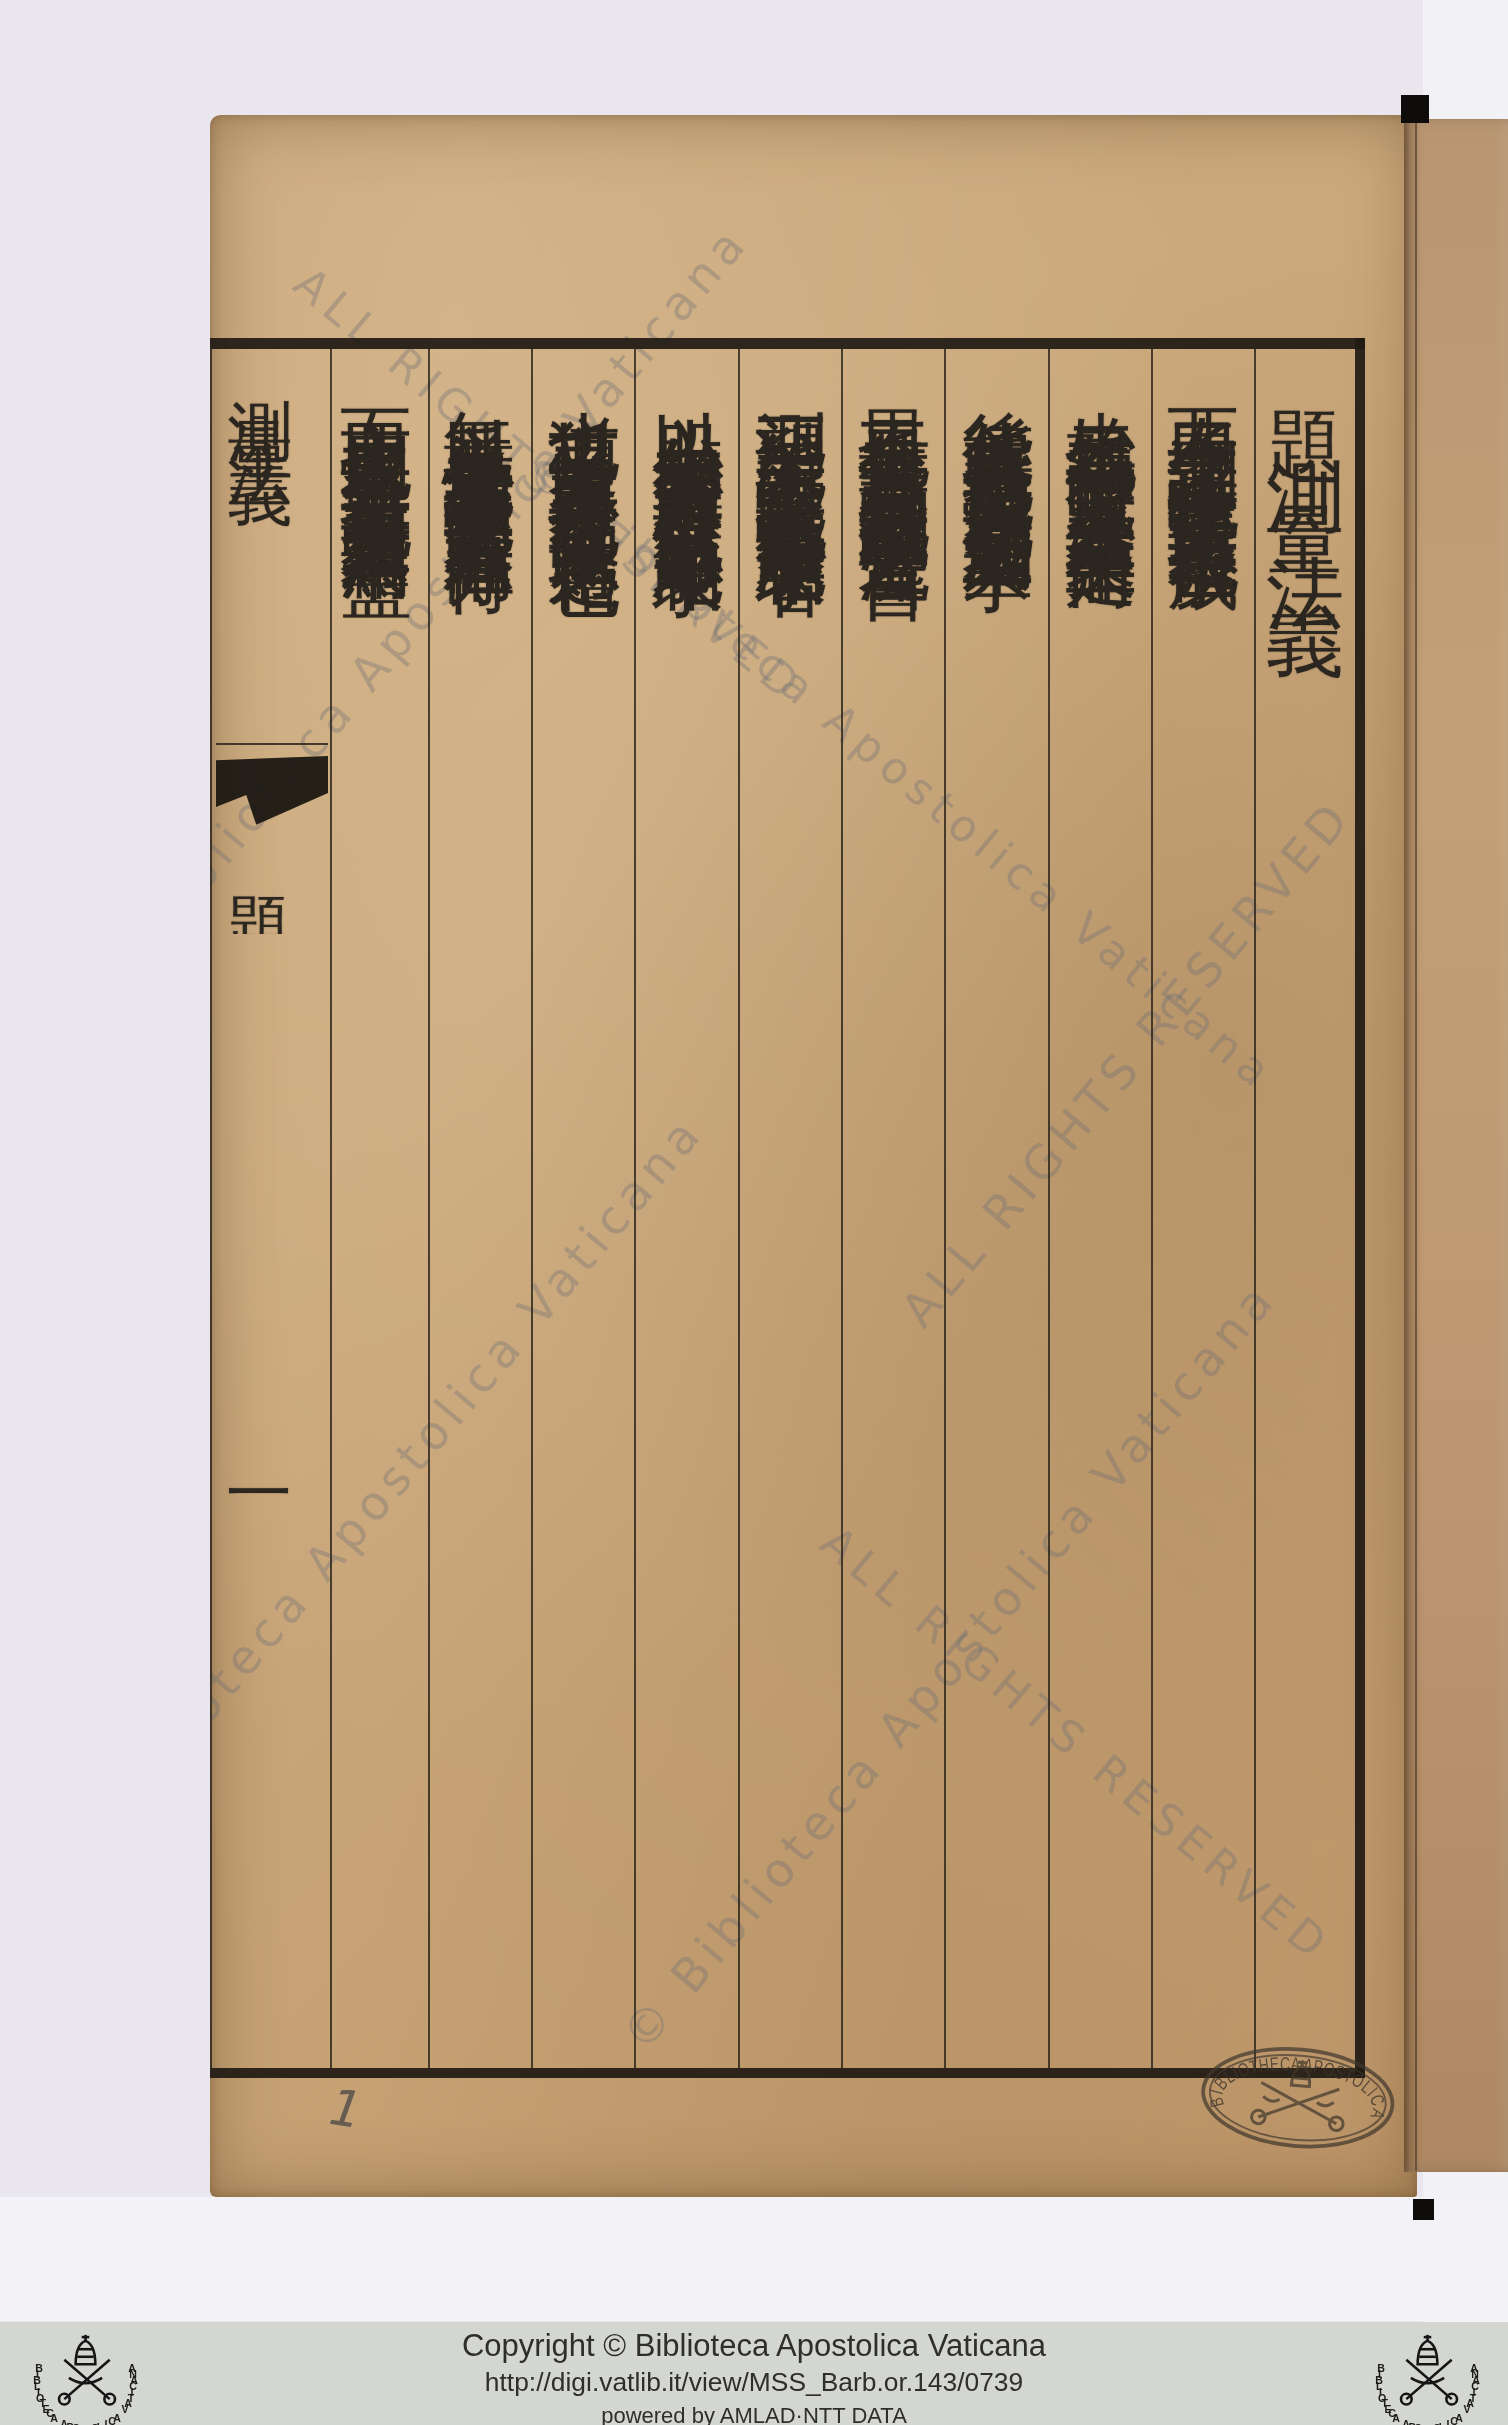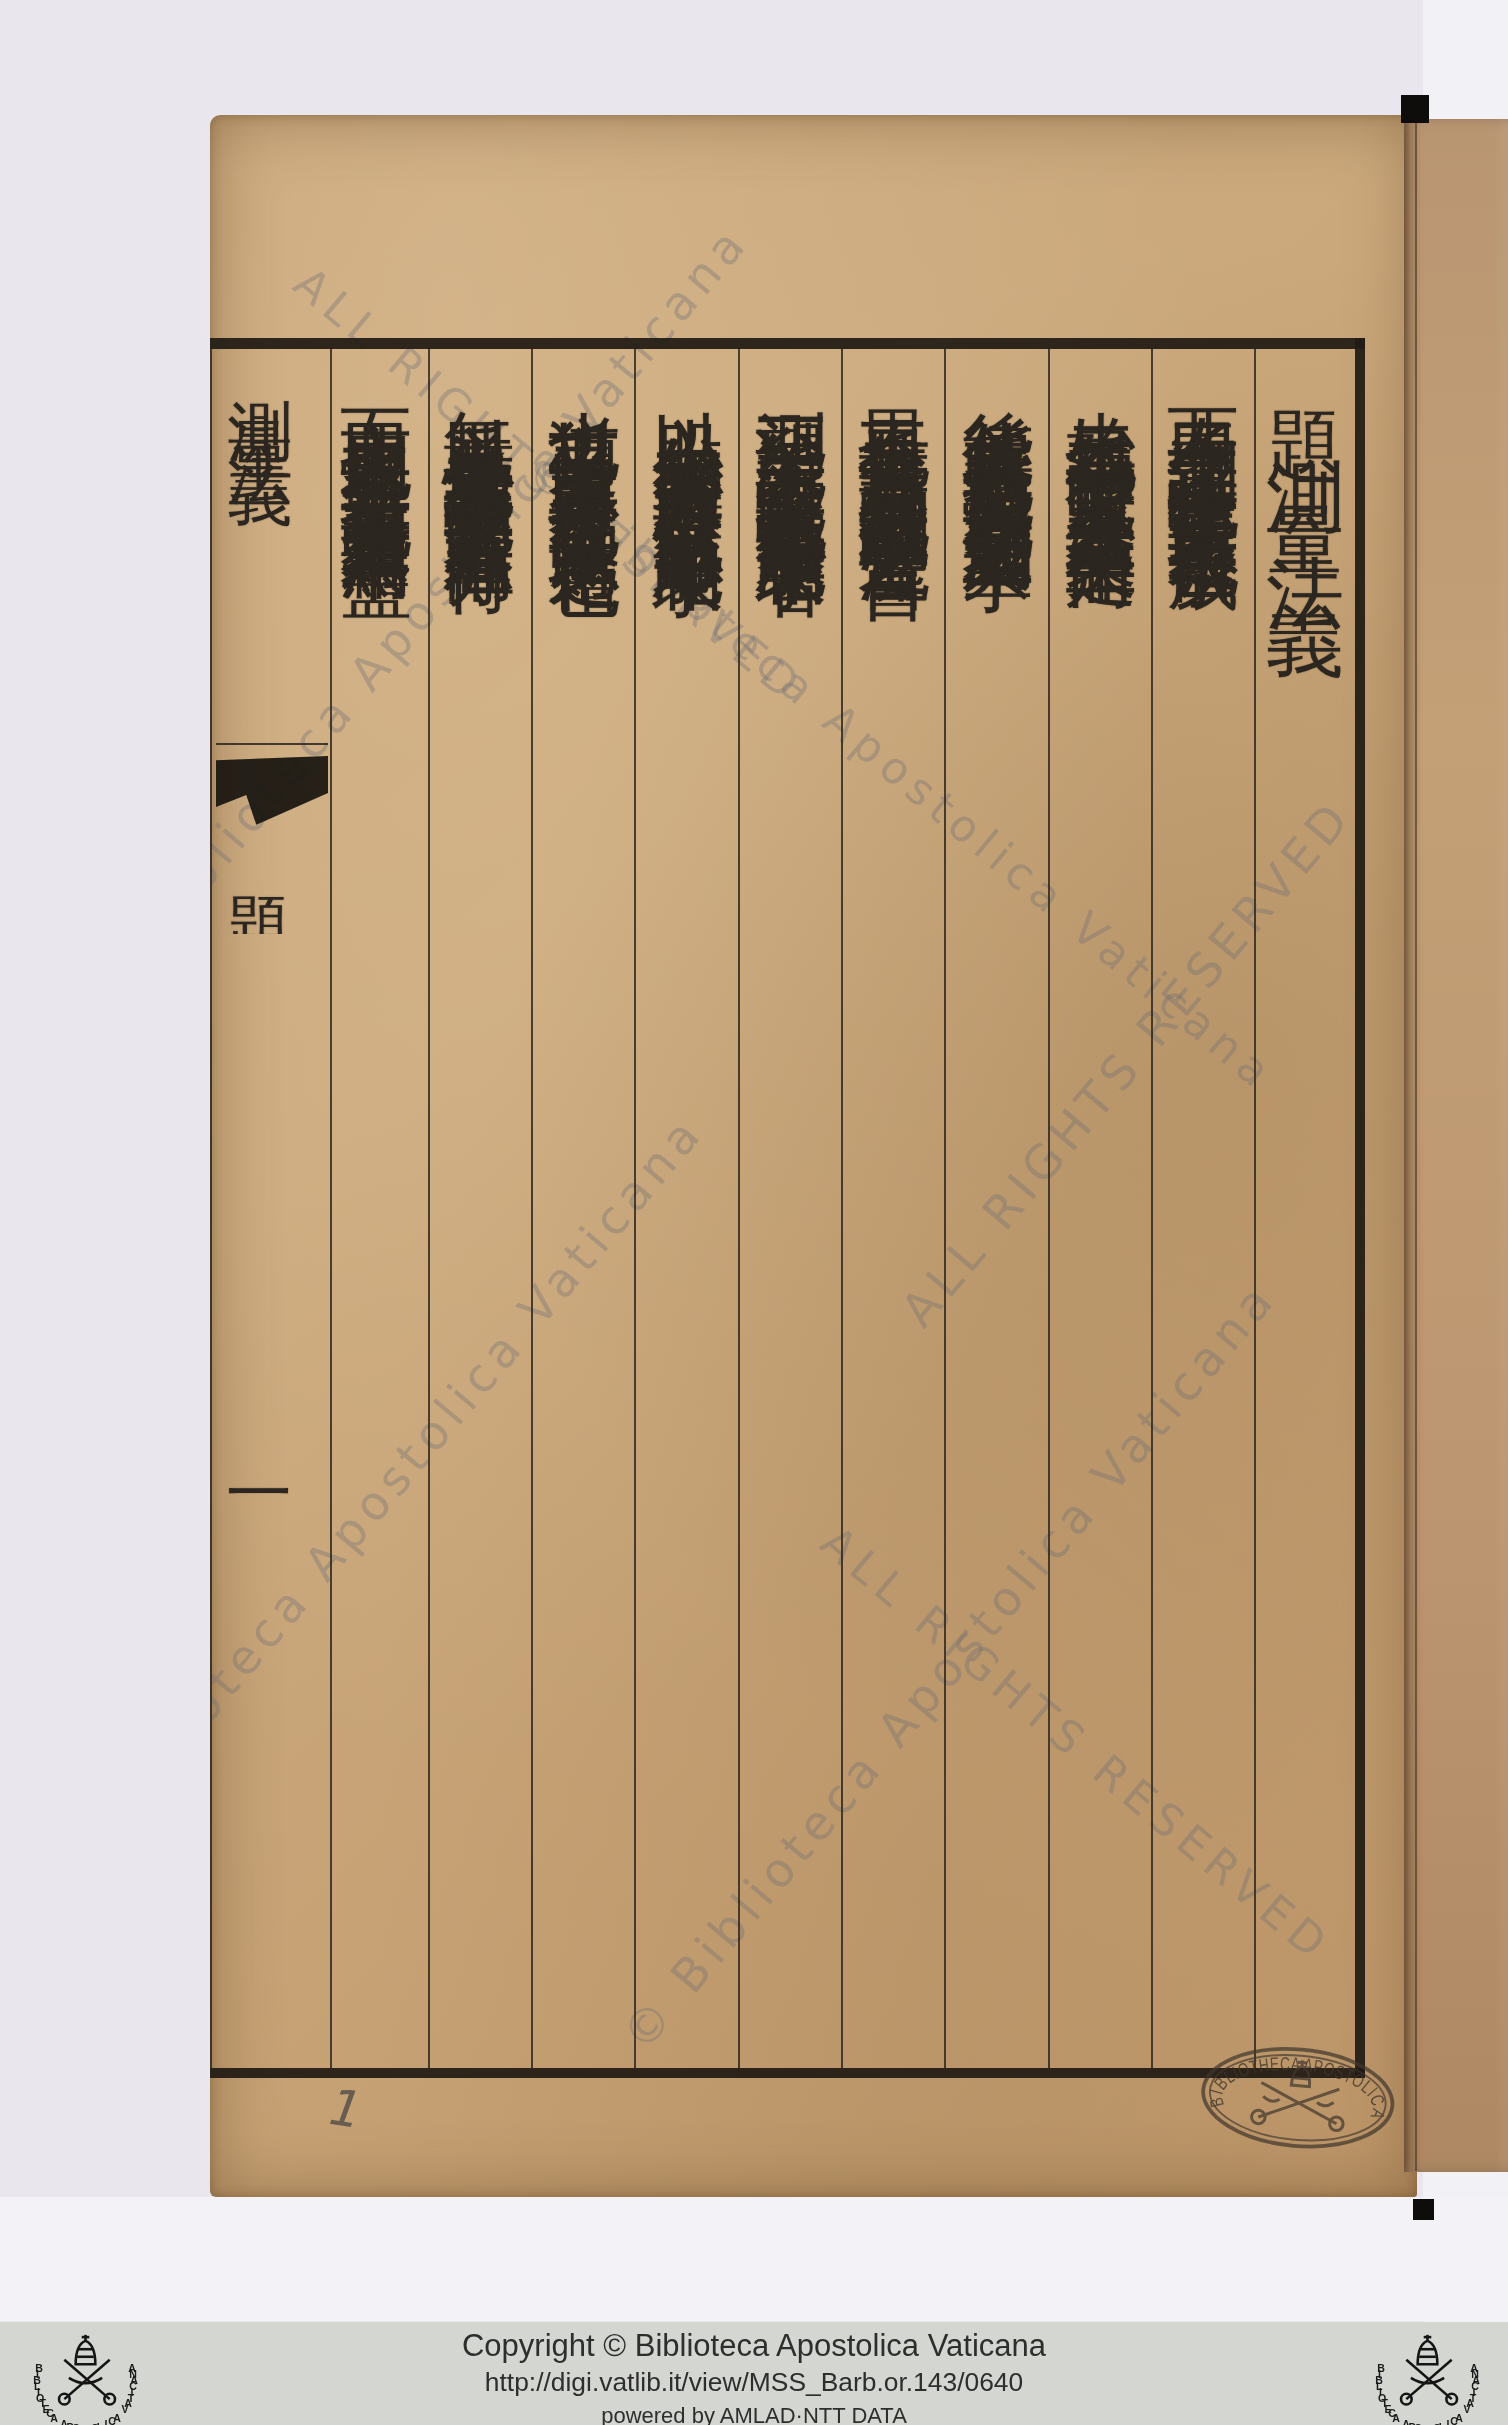--- a/index.html
+++ b/index.html
@@ -137,21 +137,21 @@
       <line x1="130" y1="56" x2="150" y2="56"></line>
       <line x1="140" y1="40" x2="140" y2="32"></line>
       <line x1="134" y1="35" x2="146" y2="35"></line>
       <path d="M 92,84 Q 104,94 114,86"></path>
       <path d="M 186,84 Q 174,94 164,86"></path>
     </g>
   </svg>
 
   <div class="footer"></div>
   <div class="ft-line ft-copy">Copyright © Biblioteca Apostolica Vaticana</div>
-  <div class="ft-line ft-url">http://digi.vatlib.it/view/MSS_Barb.or.143/0640</div>
+  <div class="ft-line ft-url">http://digi.vatlib.it/view/MSS_Barb.or.143/0739</div>
   <div class="ft-line ft-pow">powered by AMLAD·NTT DATA</div>
 
   <svg class="logo" style="left:25px;top:2325px;" viewBox="0 0 160 156">
     <g stroke="#151515" stroke-width="3.4" fill="none">
       <line x1="52" y1="98" x2="112" y2="46"></line>
       <line x1="52" y1="46" x2="112" y2="98"></line>
       <circle cx="52" cy="98" r="7"></circle>
       <circle cx="112" cy="98" r="7"></circle>
       <path d="M 67,52 Q 67,26 80,21 Q 93,26 93,52 Z"></path>
       <line x1="69" y1="42" x2="91" y2="42"></line>

